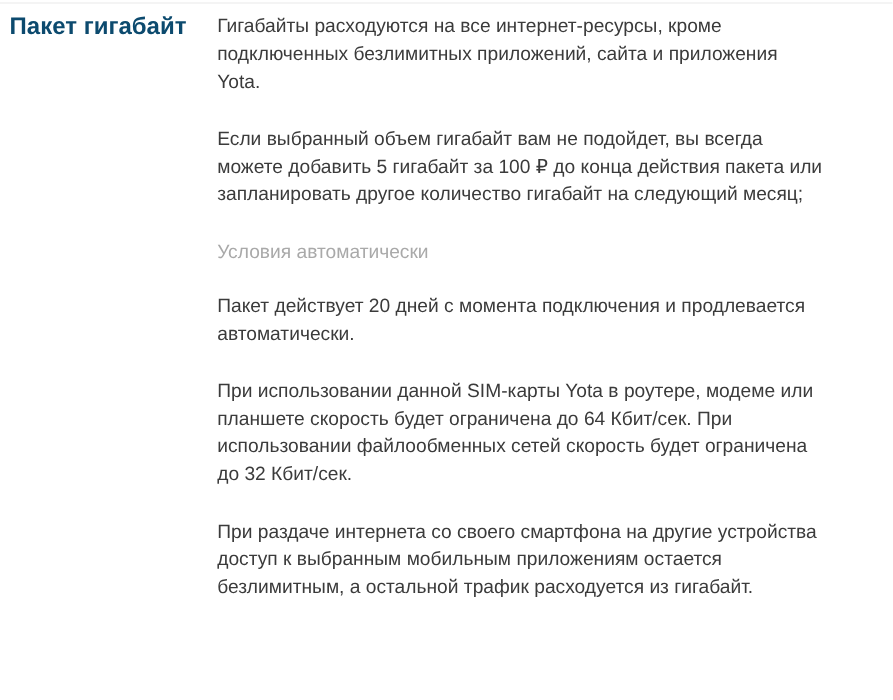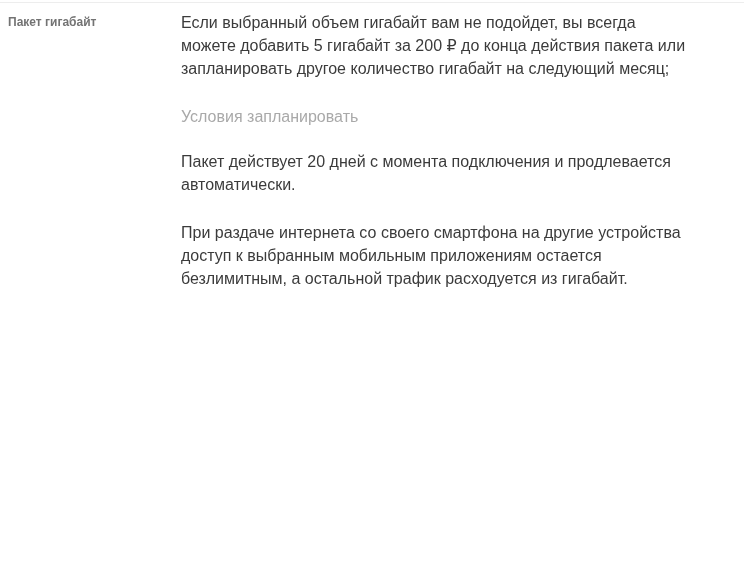--- a/index.html
+++ b/index.html
@@ -17,23 +17,23 @@
     border-top: 1px solid #ededed;
     margin-top: 2px;
     padding-top: 8px;
   }
   .col-title {
     width: 181px;
     flex: 0 0 181px;
     padding-left: 8px;
   }
   .row-title {
-    font-size: 12px;
+    font-size: 20px;
     font-weight: bold;
-    color: #737373;
+    color: #0c4a6e;
     line-height: 23px;
   }
   .col-content {
     flex: 0 0 512px;
     width: 512px;
     padding-right: 6px;
   }
   .para {
     font-size: 16px;
     line-height: 23px;
@@ -48,19 +48,21 @@
 </style>
 </head>
 <body>
 
 <div class="page">
   <div class="row">
     <div class="col-title">
       <div class="row-title">Пакет гигабайт</div>
     </div>
     <div class="col-content">
-      <p class="para">Если выбранный объем гигабайт вам не подойдет, вы всегда можете добавить 5 гигабайт за 200 ₽ до конца действия пакета или запланировать другое количество гигабайт на следующий месяц;</p>
-      <p class="para label">Условия запланировать</p>
+      <p class="para">Гигабайты расходуются на все интернет-ресурсы, кроме подключенных безлимитных приложений, сайта и приложения Yota.</p>
+      <p class="para">Если выбранный объем гигабайт вам не подойдет, вы всегда можете добавить 5 гигабайт за 100 ₽ до конца действия пакета или запланировать другое количество гигабайт на следующий месяц;</p>
+      <p class="para label">Условия автоматически</p>
       <p class="para">Пакет действует 20 дней с момента подключения и продлевается автоматически.</p>
+      <p class="para">При использовании данной SIM-карты Yota в роутере, модеме или планшете скорость будет ограничена до 64 Кбит/сек. При использовании файлообменных сетей скорость будет ограничена до 32 Кбит/сек.</p>
       <p class="para">При раздаче интернета со своего смартфона на другие устройства доступ к выбранным мобильным приложениям остается безлимитным, а остальной трафик расходуется из гигабайт.</p>
     </div>
   </div>
 </div>
 
 </body></html>

